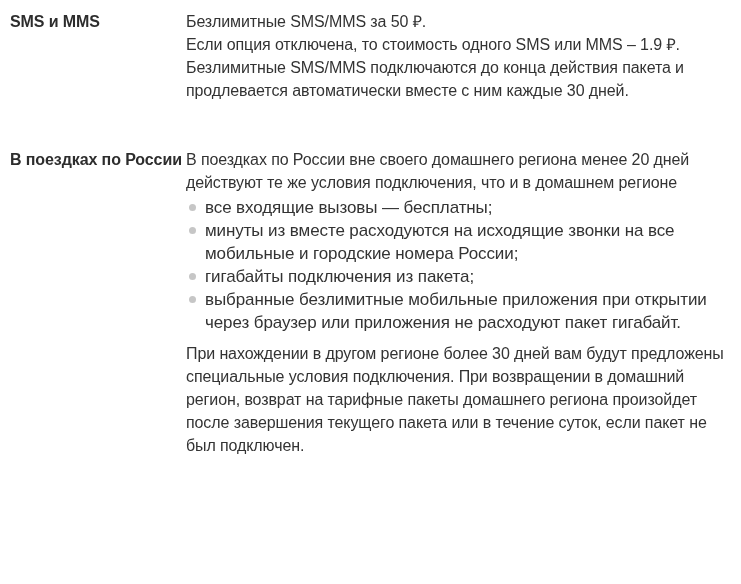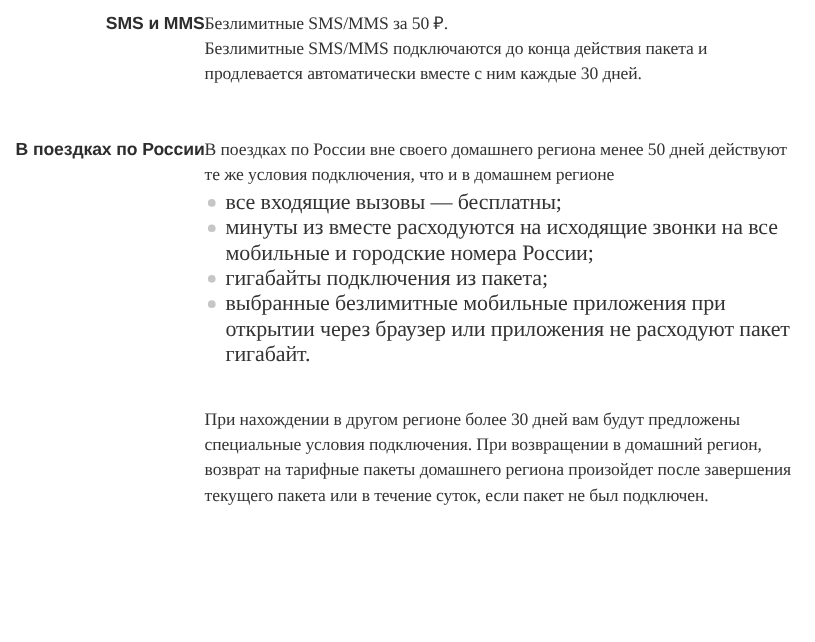--- a/index.html
+++ b/index.html
@@ -22,56 +22,54 @@
   .section-row {
     display: flex;
     align-items: flex-start;
   }
   .section-row + .section-row {
     margin-top: 46px;
   }
   .label-col {
     flex: 0 0 176px;
     width: 176px;
-    text-align: right;
   }
   .section-label {
     margin: 0;
     font-size: 16px;
     font-weight: bold;
     line-height: 23px;
     color: #2d2d2d;
   }
   .content-col {
     flex: 1 1 auto;
     max-width: 546px;
-    font-family: Liberation Serif, serif;
   }
   .para {
     margin: 0;
     font-size: 16px;
     line-height: 23px;
   }
   .para.gap-above {
   }
   .para.big-gap-above {
-    margin-top: 36px;
+    margin-top: 8px;
   }
   .line {
     display: block;
   }
   ul.bullet-list {
     list-style: none;
     margin: 2px 0 0 0;
     padding: 0;
   }
   ul.bullet-list li {
     position: relative;
     padding-left: 19px;
-    font-size: 20px;
+    font-size: 17px;
     line-height: 23px;
   }
   ul.bullet-list li::before {
     content: "";
     position: absolute;
     left: 3px;
     top: 8px;
     width: 7px;
     height: 7px;
     border-radius: 50%;
@@ -83,33 +81,34 @@
 
 <main class="page">
 
   <section class="section-row">
     <div class="label-col">
       <h2 class="section-label">SMS и MMS</h2>
     </div>
     <div class="content-col">
       <p class="para">
         <span class="line">Безлимитные SMS/MMS за 50 ₽.</span>
+        <span class="line">Если опция отключена, то стоимость одного SMS или MMS – 1.9 ₽.</span>
       </p>
       <p class="para gap-above">
         <span class="line">Безлимитные SMS/MMS подключаются до конца действия пакета и продлевается автоматически вместе с ним каждые 30 дней.</span>
       </p>
     </div>
   </section>
 
   <section class="section-row">
     <div class="label-col">
       <h2 class="section-label">В поездках по России</h2>
     </div>
     <div class="content-col">
-      <p class="para">В поездках по России вне своего домашнего региона менее 50 дней действуют те же условия подключения, что и в домашнем регионе</p>
+      <p class="para">В поездках по России вне своего домашнего региона менее 20 дней действуют те же условия подключения, что и в домашнем регионе</p>
       <ul class="bullet-list">
         <li>все входящие вызовы — бесплатны;</li>
         <li>минуты из вместе расходуются на исходящие звонки на все мобильные и городские номера России;</li>
         <li>гигабайты подключения из пакета;</li>
         <li>выбранные безлимитные мобильные приложения при открытии через браузер или приложения не расходуют пакет гигабайт.</li>
       </ul>
       <p class="para big-gap-above">При нахождении в другом регионе более 30 дней вам будут предложены специальные условия подключения. При возвращении в домашний регион, возврат на тарифные пакеты домашнего региона произойдет после завершения текущего пакета или в течение суток, если пакет не был подключен.</p>
     </div>
   </section>
 

